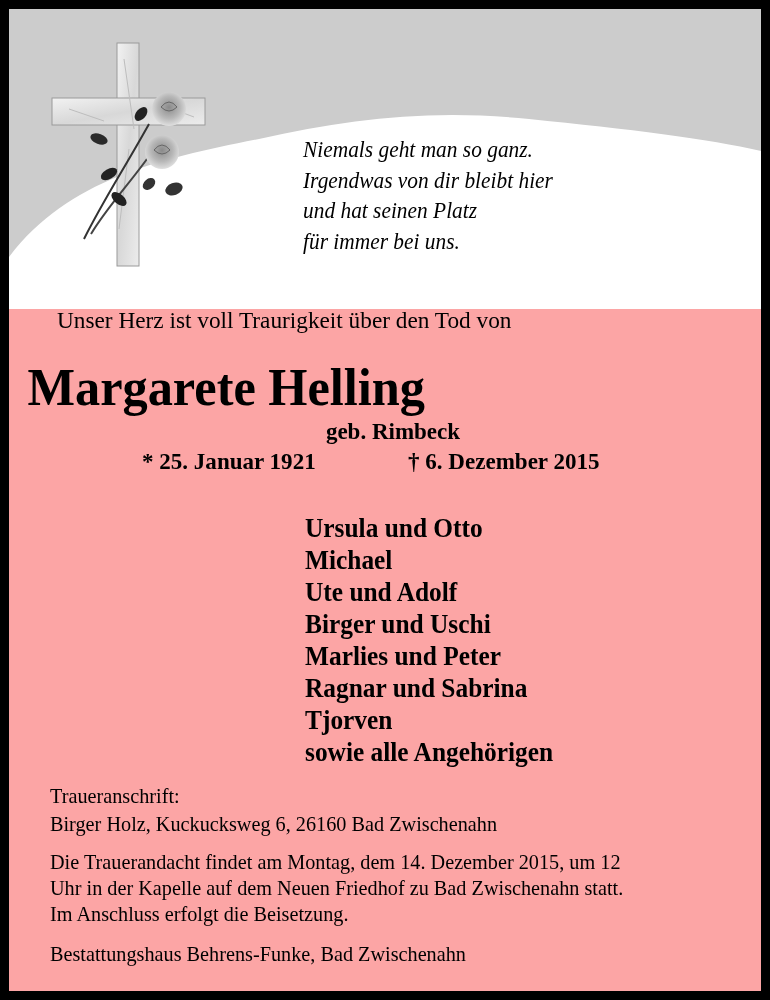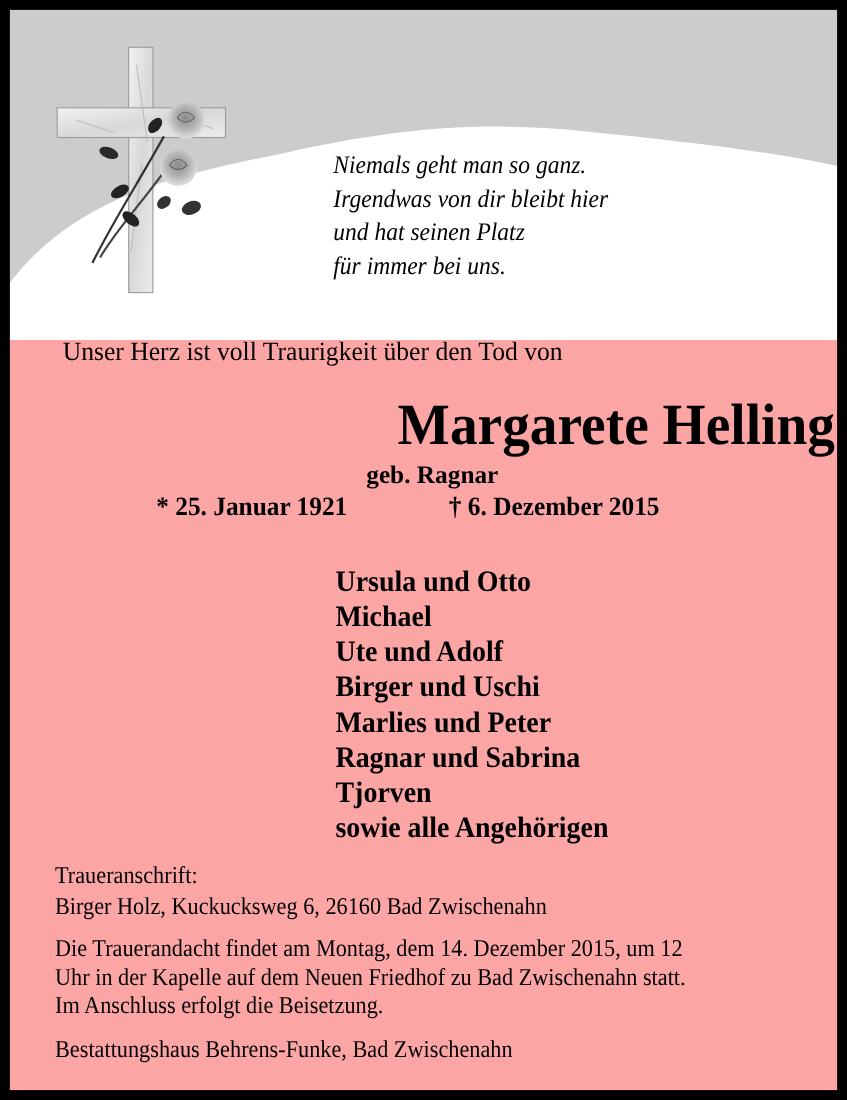--- a/index.html
+++ b/index.html
@@ -2,21 +2,21 @@
 <html><head>
 <meta charset="utf-8">
 <style>
   html,body{margin:0;padding:0;background:#000;}
   body{width:770px;height:1000px;position:relative;overflow:hidden;font-family:"Liberation Serif","DejaVu Serif",serif;color:#000;}
   .card{position:absolute;left:9px;top:9px;width:752px;height:982px;background:#fca5a5;overflow:hidden;}
   .header{position:absolute;left:0;top:0;width:752px;height:300px;}
   .poem{position:absolute;left:294px;top:126px;font-style:italic;font-size:23px;line-height:30.5px;transform:scaleX(0.93);transform-origin:left top;white-space:nowrap;}
   .poem div{height:30.5px;}
   .intro{position:absolute;left:48px;top:298px;font-size:24px;white-space:nowrap;transform:scaleX(0.97);transform-origin:left top;}
-  .name{position:absolute;left:0;width:752px;top:348px;text-align:right;font-weight:bold;font-size:53px;line-height:60px;white-space:nowrap;}
+  .name{position:absolute;left:0;width:752px;top:348px;text-align:left;font-weight:bold;font-size:53px;line-height:60px;white-space:nowrap;}
   .name span{display:inline-block;transform:translateX(8px) scaleX(0.95);}
   .born{position:absolute;left:0;width:752px;top:410px;text-align:center;font-weight:bold;font-size:23px;white-space:nowrap;}
   .born span{display:inline-block;transform:translateX(8px);}
   .dates{position:absolute;top:439px;font-weight:bold;font-size:24px;white-space:nowrap;transform:scaleX(0.96);transform-origin:left top;}
   .d1{left:133px;}
   .d2{left:399px;}
   .family{position:absolute;left:296px;top:503px;font-weight:bold;font-size:27px;line-height:32px;white-space:nowrap;transform:scaleX(0.94);transform-origin:left top;}
   .family div{height:32px;}
   .bottom{position:absolute;left:41px;font-size:22px;white-space:nowrap;transform:scaleX(0.92);transform-origin:left top;}
   .b-line{height:26px;line-height:26px;}
@@ -70,21 +70,21 @@
     <div>Niemals geht man so ganz.</div>
     <div>Irgendwas von dir bleibt hier</div>
     <div>und hat seinen Platz</div>
     <div>für immer bei uns.</div>
   </div>
 
   <div class="intro">Unser Herz ist voll Traurigkeit über den Tod von</div>
 
   <div class="name"><span>Margarete Helling</span></div>
 
-  <div class="born"><span>geb. Ragnar</span></div>
+  <div class="born"><span>geb. Rimbeck</span></div>
 
   <div class="dates d1">* 25. Januar 1921</div>
   <div class="dates d2">† 6. Dezember 2015</div>
 
   <div class="family">
     <div>Ursula und Otto</div>
     <div>Michael</div>
     <div>Ute und Adolf</div>
     <div>Birger und Uschi</div>
     <div>Marlies und Peter</div>

